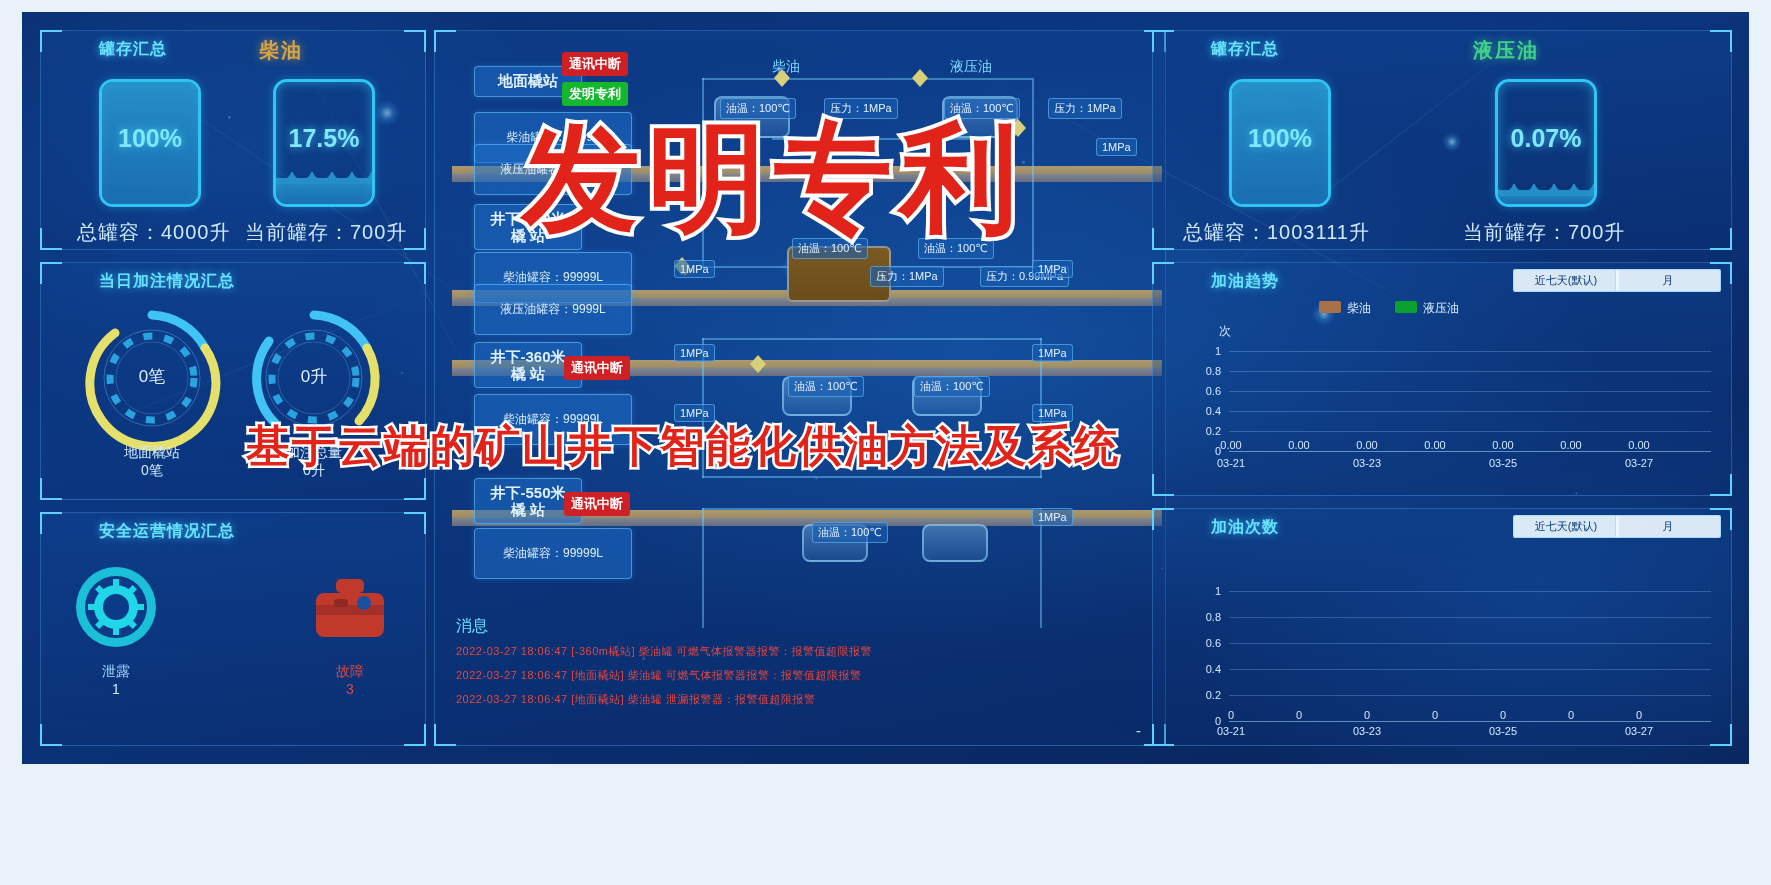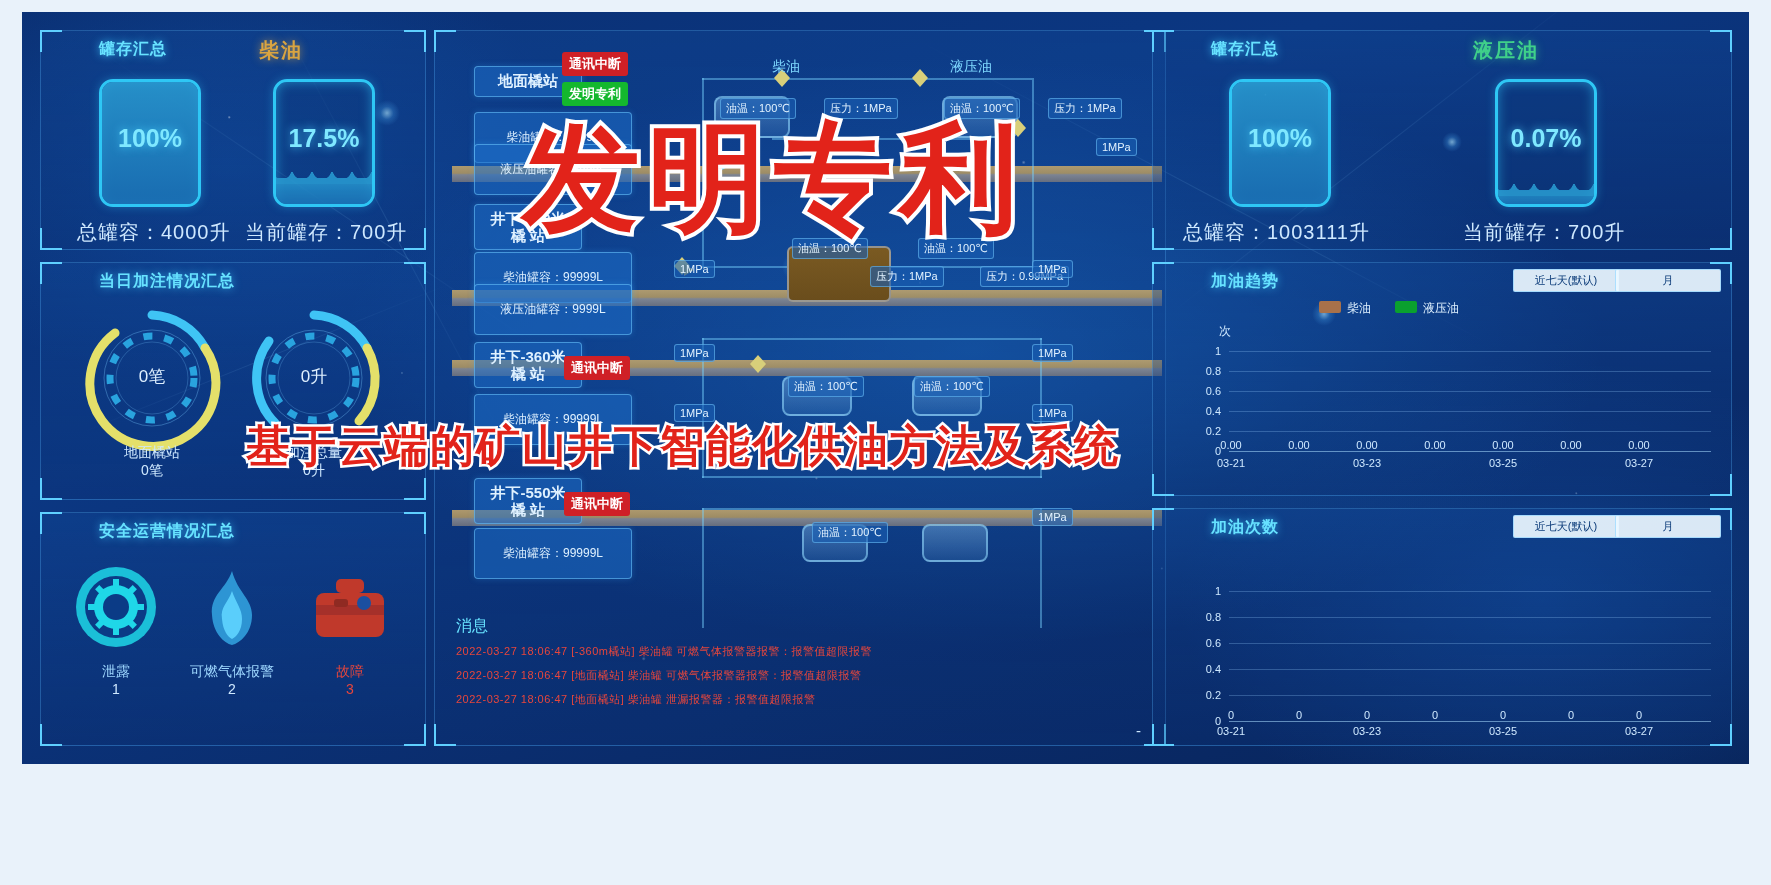--- a/index.html
+++ b/index.html
@@ -229,28 +229,20 @@
             <rect x="26" y="26" width="8" height="6" transform="rotate(45 30 29)"></rect>
             <rect x="58" y="26" width="8" height="6" transform="rotate(-45 62 29)"></rect>
             <rect x="26" y="60" width="8" height="6" transform="rotate(-45 30 63)"></rect>
             <rect x="58" y="60" width="8" height="6" transform="rotate(45 62 63)"></rect>
           </g>
         </svg>
         <div class="sl">泄露</div>
         <div class="sn">1</div>
       </div>
 
-      <div class="safe-item" style="left:136px;top:48px;">
-        <svg width="92" height="92" viewBox="0 0 92 92">
-          <path d="M46 10 C40 28 24 34 26 54 C27 72 38 82 46 84 C54 82 66 72 66 54 C66 38 52 32 46 10 Z" fill="#2f9ad8" opacity=".95"></path>
-          <path d="M46 30 C42 42 34 46 36 58 C37 70 42 76 46 78 C50 76 56 70 56 58 C56 48 50 42 46 30 Z" fill="#5fd4ff" opacity=".9"></path>
-        </svg>
-        <div class="sl">可燃气体报警</div>
-        <div class="sn">2</div>
-      </div>
 
       <div class="safe-item" style="left:254px;top:48px;">
         <svg width="92" height="92" viewBox="0 0 92 92">
           <rect x="12" y="32" width="68" height="44" rx="8" fill="#c0392b"></rect>
           <rect x="32" y="18" width="28" height="14" rx="5" fill="#c0392b"></rect>
           <rect x="12" y="44" width="68" height="10" fill="#a5302a"></rect>
           <circle cx="60" cy="42" r="7" fill="#1b4fa0"></circle>
           <rect x="30" y="38" width="14" height="8" rx="3" fill="#8f2a22"></rect>
         </svg>
         <div class="sl" style="color:#e7463c;">故障</div>

